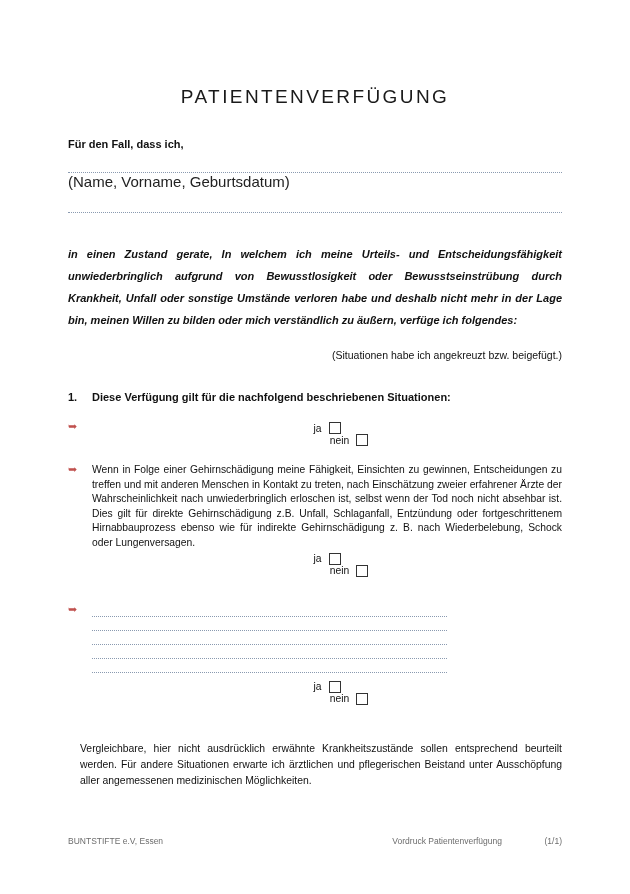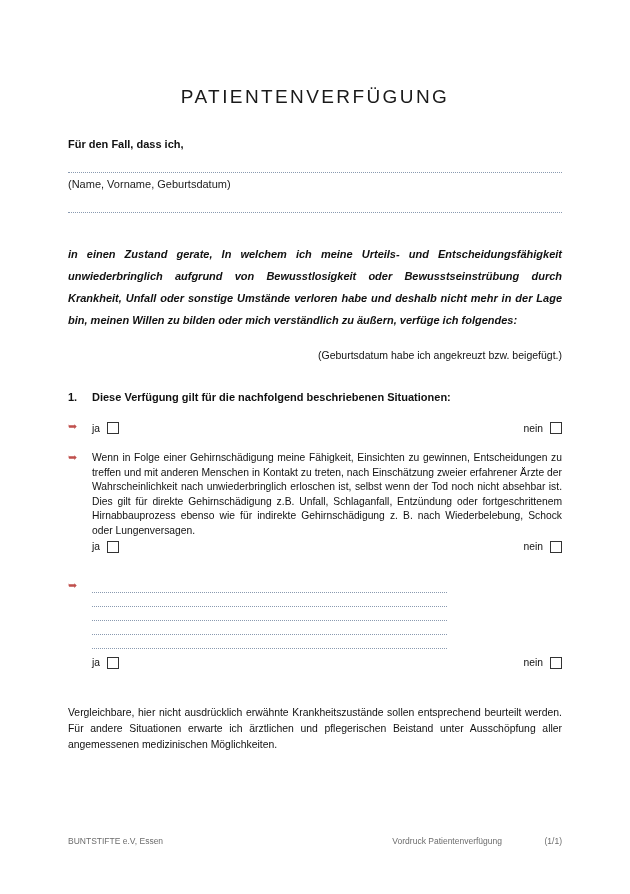--- a/index.html
+++ b/index.html
@@ -40,23 +40,22 @@
     font-weight: bold;
     color: #111;
     margin-top: 30px;
   }
   .dotted-line {
     border-bottom: 1px dotted #8a9ab0;
     height: 0;
     margin-top: 22px;
   }
   .field-caption {
-    font-size: 11px;
+    font-size: 15px;
     color: #222;
-    margin-top: 5px;
   }
   .para-bold {
     font-size: 11px;
     font-weight: bold;
     color: #111;
     text-align: justify;
     line-height: 2.0;
     margin-top: 30px;
     font-style: italic;
   }
@@ -93,23 +92,24 @@
     flex: 1 1 auto;
   }
   .bullet-text {
     font-size: 10.3px;
     color: #111;
     text-align: justify;
     line-height: 1.42;
   }
   .answer-row {
     display: flex;
-    justify-content: space-between;
+    justify-content: center;
     align-items: center;
     margin-top: 2px;
+    flex-direction: column;
   }
   .answer-ja, .answer-nein {
     font-size: 10.3px;
     color: #111;
     display: flex;
     align-items: center;
   }
   .answer-nein { margin-left: 44px; }
   .cb {
     display: inline-block;
@@ -127,20 +127,21 @@
     height: 0;
     margin-top: 13px;
     width: 355px;
   }
   .closing-para {
     font-size: 10.4px;
     color: #111;
     text-align: justify;
     line-height: 1.55;
     margin-top: 36px;
+    margin-left: 12px;
   }
   .footer {
     position: absolute;
     left: 68px;
     width: 494px;
     bottom: 48px;
     font-size: 8.5px;
     color: #6c6c6c;
     display: flex;
   }
@@ -165,21 +166,21 @@
 
     <div class="intro-bold">Für den Fall, dass ich,</div>
 
     <div class="dotted-line"></div>
     <div class="field-caption">(Name, Vorname, Geburtsdatum)</div>
 
     <div class="dotted-line"></div>
 
     <div class="para-bold">in einen Zustand gerate, In welchem ich meine Urteils- und Entscheidungsfähigkeit unwiederbringlich aufgrund von Bewusstlosigkeit oder Bewusstseinstrübung durch Krankheit, Unfall oder sonstige Umstände verloren habe und deshalb nicht mehr in der Lage bin, meinen Willen zu bilden oder mich verständlich zu äußern, verfüge ich folgendes:</div>
 
-    <div class="note-right">(Geburtsdatum habe ich angekreuzt bzw. beigefügt.)</div>
+    <div class="note-right">(Situationen habe ich angekreuzt bzw. beigefügt.)</div>
 
     <div class="section-head">
       <span class="section-num">1.</span>
       <span>Diese Verfügung gilt für die nachfolgend beschriebenen Situationen:</span>
     </div>
 
     <div class="bullet-row">
       <div class="bullet-icon">
         <span class="bullet-glyph">➥</span>
       </div>

